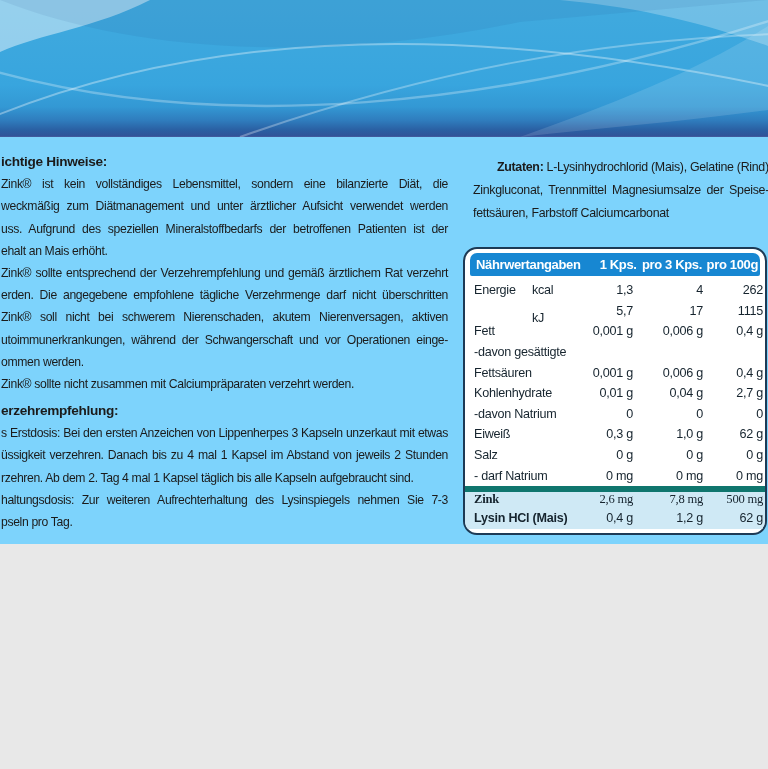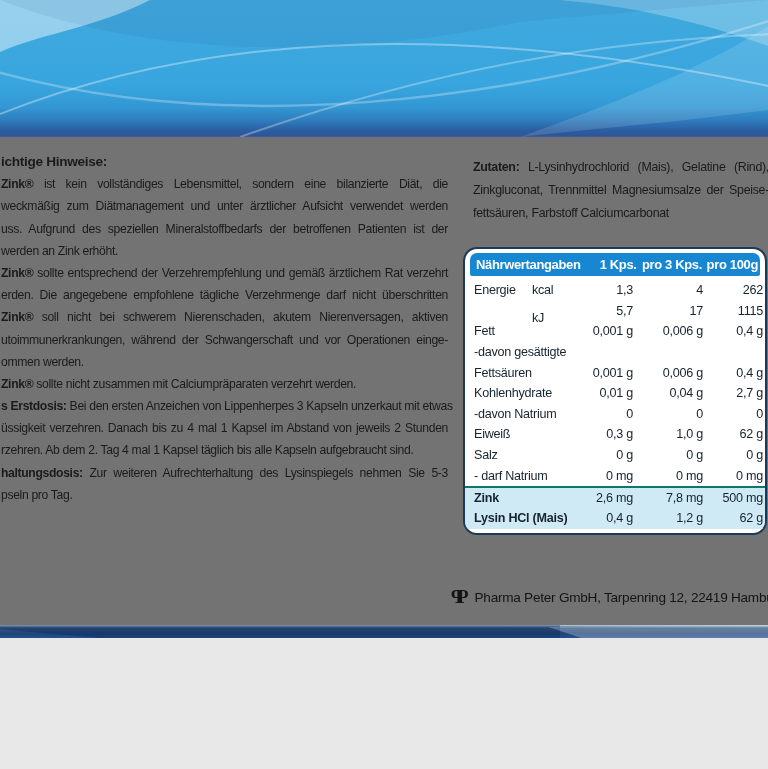--- a/index.html
+++ b/index.html
@@ -1,17 +1,17 @@
 <!DOCTYPE html>
 <html><head>
 <meta charset="utf-8">
 <style>
   html,body{margin:0;padding:0;background:#e8e8e8;}
   .screen{
-    position:relative;width:768px;height:638px;background:#737373;overflow:hidden;
+    position:relative;width:768px;height:544px;background:#7dd3fc;overflow:hidden;
     font-family:"Liberation Sans",sans-serif;
   }
   
   .wave-top{
     position:absolute;left:0;top:0;width:768px;height:137px;
     background:linear-gradient(180deg,#41aade 0%,#38a5de 62%,#3398d4 78%,#2f7cbd 88%,#2a5fa2 95%,#30549a 99%,#4a5d9d 100%);
   }
   .wave-bottom{
     position:absolute;left:0;top:625px;width:768px;height:144px;
     background:linear-gradient(180deg,#c6d6e4 0%,#33567e 2%,#20457a 6%,#2a67ab 14%,#3391cf 26%,#38a5de 42%,#3aa7df 100%);
@@ -19,33 +19,33 @@
   .wave-top svg,.wave-bottom svg{position:absolute;left:0;top:0;width:100%;height:100%;display:block;}
   
   .left-col{
     position:absolute;left:1px;top:151px;width:447px;color:#1b1b1b;
   }
   .line{
     font-size:12.2px;letter-spacing:-0.35px;line-height:22.2px;height:22.2px;
     white-space:nowrap;text-align:justify;text-align-last:justify;overflow:visible;
   }
   .line.no-just{text-align-last:left;}
-  .line b{font-weight:bold;}
+  .line b{font-weight:normal;}
   .hline{
     font-size:13.6px;font-weight:bold;line-height:22.2px;height:22.2px;
     letter-spacing:-0.3px;white-space:nowrap;
   }
   
   .right-col{position:absolute;left:473px;top:156px;width:296px;color:#1b1b1b;}
   .zline{
     font-size:12.4px;letter-spacing:-0.3px;line-height:23px;height:23px;
     white-space:nowrap;text-align:justify;text-align-last:justify;
   }
   .zline.no-just{text-align-last:left;}
-  .zline b{font-weight:bold;}
+  .zline b{font-weight:bold;margin-left:24px;}
   
   .ntable{
     position:absolute;left:463px;top:247px;width:304px;height:288px;box-sizing:border-box;
     background:#fff;border:2px solid #1d3a55;border-radius:14px;overflow:hidden;
     color:#16242e;
   }
   .thead{
     margin:4px 5px 4px 5px;height:23px;background:#1787d2;border-radius:7px 7px 2px 2px;
     color:#fff;font-weight:bold;font-size:13px;letter-spacing:-0.35px;
     display:flex;align-items:center;padding:0 2px 0 6px;box-sizing:border-box;
@@ -54,21 +54,21 @@
   .trow{
     display:flex;align-items:center;font-size:12.6px;letter-spacing:-0.25px;
     height:20.6px;padding:0 2px 0 9px;box-sizing:border-box;
   }
   .trow .tlabel{flex:1;position:relative;white-space:nowrap;}
   .tunit{position:absolute;left:58px;top:0;}
   .tval{text-align:right;white-space:nowrap;}
   .tv1{width:60px;} .tv2{width:70px;} .tv3{width:60px;}
   .trow.hl{background:#cfe9f5;height:21.5px;}
   .trow.hl .tlabel{font-weight:bold;}
-  .hl-sep{border-top:2px solid #0f766e;}
+  .hl-sep{border-top:6px solid #0f766e;font-family:Liberation Serif, serif;}
   
   .footer{
     position:absolute;left:451px;top:588px;display:flex;align-items:center;color:#141414;
   }
   .pp-logo{
     font-family:"Liberation Serif",serif;font-weight:bold;font-size:18px;line-height:18px;
     display:flex;align-items:center;margin-right:6px;
   }
   .pp-logo .p-mirror{display:inline-block;transform:scaleX(-1);margin-right:-4.5px;}
   .company{font-size:13.6px;letter-spacing:-0.25px;white-space:nowrap;}
@@ -100,31 +100,32 @@
       <path d="M300,144 C520,96 680,66 778,64" stroke="rgba(255,255,255,0.2)" stroke-width="2" fill="none"></path>
       <path d="M640,144 C700,120 740,104 778,96 L778,144 Z" fill="rgba(255,255,255,0.32)"></path>
     </svg>
   </div>
 
   <div class="left-col" id="left-lines">
       <div class="hline"><b>ichtige Hinweise:</b></div>
       <div class="line"><b>Zink®</b><span> ist kein vollständiges Lebensmittel, sondern eine bilanzierte Diät, die</span></div>
       <div class="line"><span>weckmäßig zum Diätmanagement und unter ärztlicher Aufsicht verwendet werden</span></div>
       <div class="line"><span>uss. Aufgrund des speziellen Mineralstoffbedarfs der betroffenen Patienten ist der</span></div>
-      <div class="line no-just"><span>werden an Zink erhöht.</span></div>
+      <div class="line no-just"><span>ehalt an Mais erhöht.</span></div>
       <div class="line"><b>Zink®</b><span> sollte entsprechend der Verzehrempfehlung und gemäß ärztlichem Rat verzehrt</span></div>
       <div class="line"><span>erden. Die angegebene empfohlene tägliche Verzehrmenge darf nicht überschritten</span></div>
       <div class="line"><b>Zink®</b><span> soll nicht bei schwerem Nierenschaden, akutem Nierenversagen, aktiven</span></div>
       <div class="line"><span>utoimmunerkrankungen, während der Schwangerschaft und vor Operationen einge-</span></div>
       <div class="line no-just"><span>ommen werden.</span></div>
       <div class="line no-just"><b>Zink®</b><span> sollte nicht zusammen mit Calciumpräparaten verzehrt werden.</span></div>
+      <div class="hline" style="margin-top: 5px;"><b>erzehrempfehlung:</b></div>
       <div class="line"><b>s Erstdosis:</b><span> Bei den ersten Anzeichen von Lippenherpes 3 Kapseln unzerkaut mit etwas</span></div>
       <div class="line"><span>üssigkeit verzehren. Danach bis zu 4 mal 1 Kapsel im Abstand von jeweils 2 Stunden</span></div>
       <div class="line no-just"><span>rzehren. Ab dem 2. Tag 4 mal 1 Kapsel täglich bis alle Kapseln aufgebraucht sind.</span></div>
-      <div class="line"><b>haltungsdosis:</b><span> Zur weiteren Aufrechterhaltung des Lysinspiegels nehmen Sie 5-3</span></div>
+      <div class="line"><b>haltungsdosis:</b><span> Zur weiteren Aufrechterhaltung des Lysinspiegels nehmen Sie 7-3</span></div>
       <div class="line no-just"><span>pseln pro Tag.</span></div>
     </div>
 
   <div class="right-col" id="zutaten-lines">
       <div class="zline"><b>Zutaten:</b><span> L-Lysinhydrochlorid (Mais), Gelatine (Rind),</span></div>
       <div class="zline"><span>Zinkgluconat, Trennmittel Magnesiumsalze der Speise-</span></div>
       <div class="zline no-just"><span>fettsäuren, Farbstoff Calciumcarbonat</span></div>
     </div>
 
   <div class="ntable">

